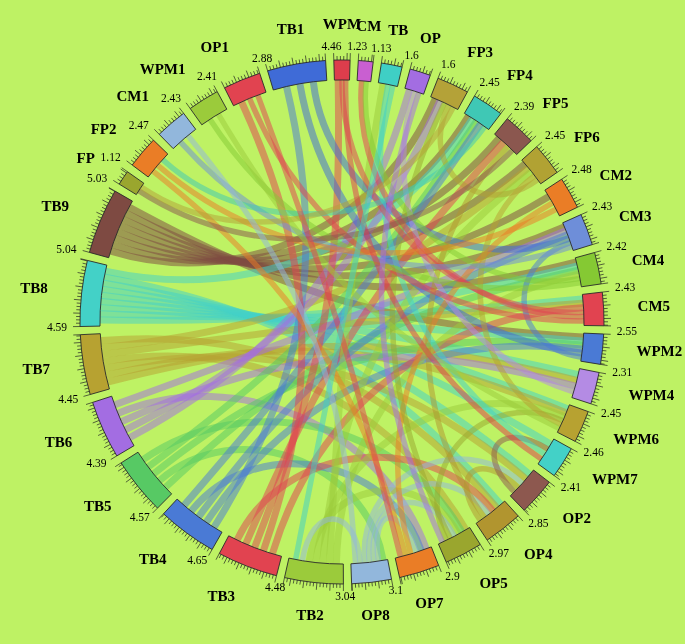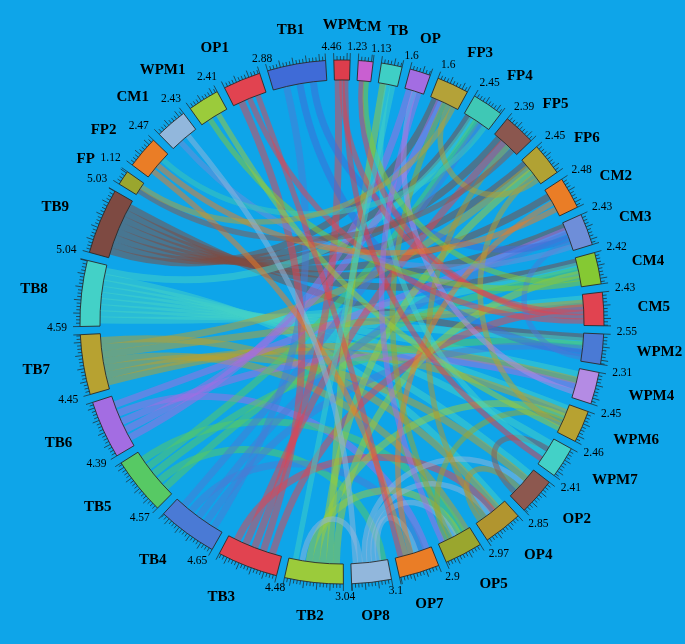--- a/index.html
+++ b/index.html
@@ -1,16 +1,16 @@
 <!DOCTYPE html>
 <html><head>
 <meta charset="utf-8">
 <style>
   html,body{margin:0;padding:0;background:#ffffff;}
-  .page{width:685px;height:644px;position:relative;background:#0ea5e9;overflow:hidden;
+  .page{width:685px;height:644px;position:relative;background:#bef264;overflow:hidden;
         font-family:"Liberation Serif", serif;}
   svg{display:block;}
 </style>
 </head>
 <body>
 
 <div class="page">
   <svg id="chart" width="685" height="644" viewBox="0 0 685 644">
       <g>
         <path d="M 111.6 251.4 C 241.2 291.1, 382.6 224.7, 434.9 99.6" fill="none" stroke="#7e4a42" stroke-width="7" stroke-opacity="0.52" stroke-linecap="round"></path>

